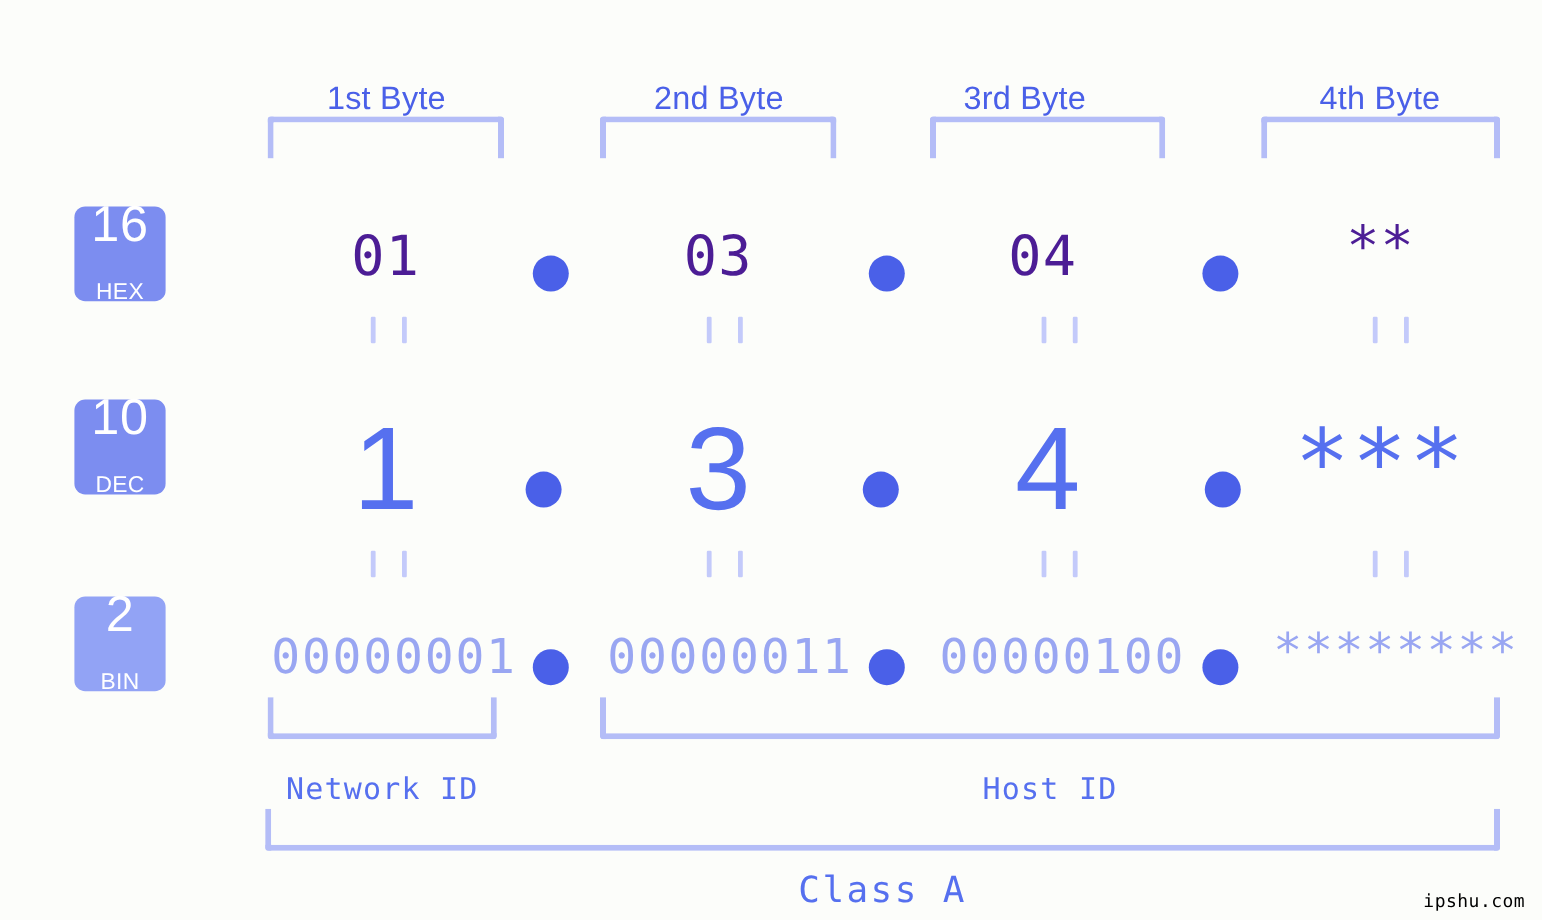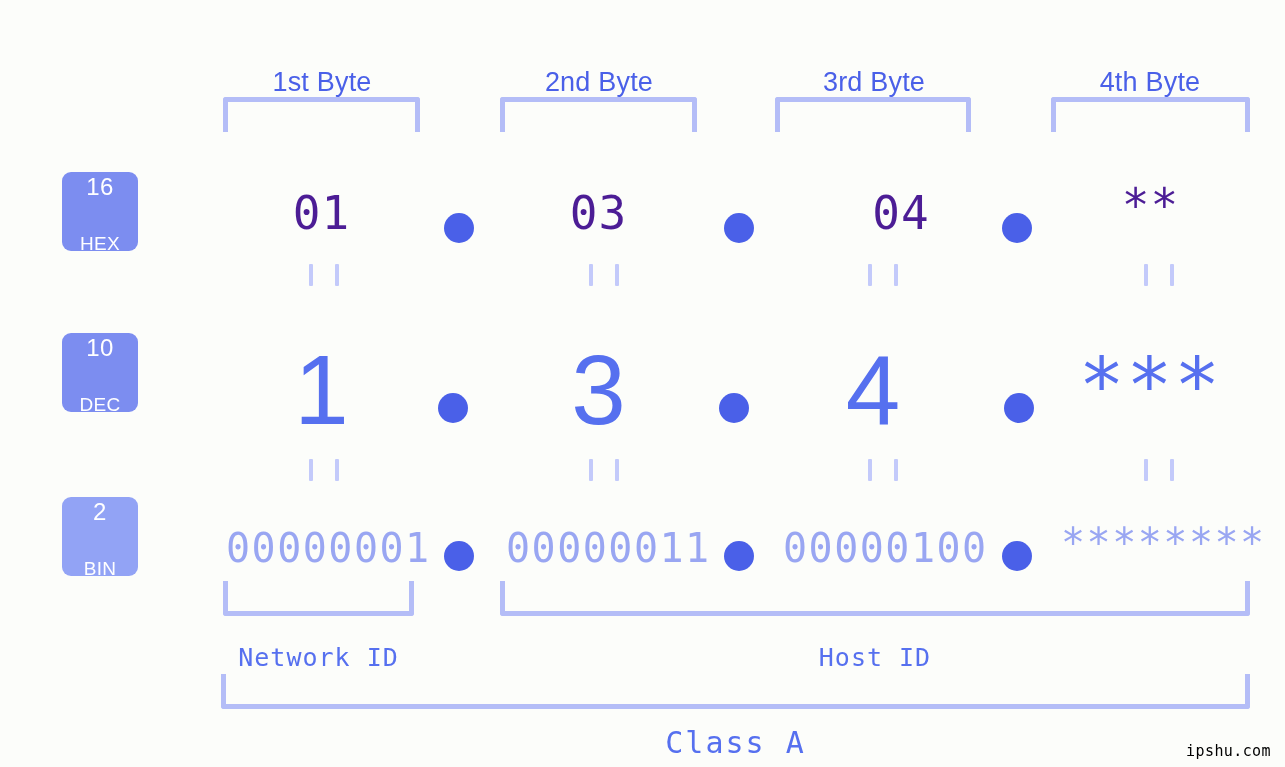--- a/index.html
+++ b/index.html
@@ -67,21 +67,21 @@
     height: 79px;
     border-radius: 9px;
     display: flex;
     flex-direction: column;
     align-items: center;
     justify-content: center;
     color: #ffffff;
     font-family: "Liberation Sans", sans-serif;
   }
   .badge .num {
-    font-size: 24px;
+    font-size: 42px;
     line-height: 33px;
     font-weight: 400;
     letter-spacing: 0.5px;
   }
   .badge .base {
     font-size: 19px;
     line-height: 21px;
     font-weight: 400;
     letter-spacing: 0.3px;
   }
@@ -177,21 +177,21 @@
     letter-spacing: 0.4px;
   }
 </style>
 </head>
 <body>
 
 <div class="stage">
 
   <div class="byte-label" style="left:208px; width:198px;">1st Byte</div>
   <div class="byte-label" style="left:485px; width:198px;">2nd Byte</div>
-  <div class="byte-label" style="left:760px; width:198px;">3rd Byte</div>
+  <div class="byte-label" style="left:740px; width:198px;">3rd Byte</div>
   <div class="byte-label" style="left:1036px; width:198px;">4th Byte</div>
 
   <div class="bracket-top" style="left:208px; top:82px; width:197px;"></div>
   <div class="bracket-top" style="left:485px; top:82px; width:197px;"></div>
   <div class="bracket-top" style="left:760px; top:82px; width:196px;"></div>
   <div class="bracket-top" style="left:1036px; top:82px; width:199px;"></div>
 
   <div class="badge" style="top:157px; background:#7c8df0;">
     <span class="num">16</span>
     <span class="base">HEX</span>
@@ -203,21 +203,21 @@
   </div>
 
   <div class="badge" style="top:482px; background:#92a3f5;">
     <span class="num">2</span>
     <span class="base">BIN</span>
   </div>
 
   <div class="row-hex">
     <div class="val" style="left:208px; top:158px; width:197px;">01</div>
     <div class="val" style="left:485px; top:158px; width:197px;">03</div>
-    <div class="val" style="left:788px; top:158px; width:196px;">04</div>
+    <div class="val" style="left:756px; top:158px; width:196px;">04</div>
     <div class="val" style="left:1036px; top:150px; width:199px;">**</div>
 
     <div class="dot dot-sm" style="left:429px; top:198px;"></div>
     <div class="dot dot-sm" style="left:709px; top:198px;"></div>
     <div class="dot dot-sm" style="left:987px; top:198px;"></div>
   </div>
 
   <div class="eq" style="left:294px; top:249px;"></div>
   <div class="eq" style="left:574px; top:249px;"></div>
   <div class="eq" style="left:853px; top:249px;"></div>

